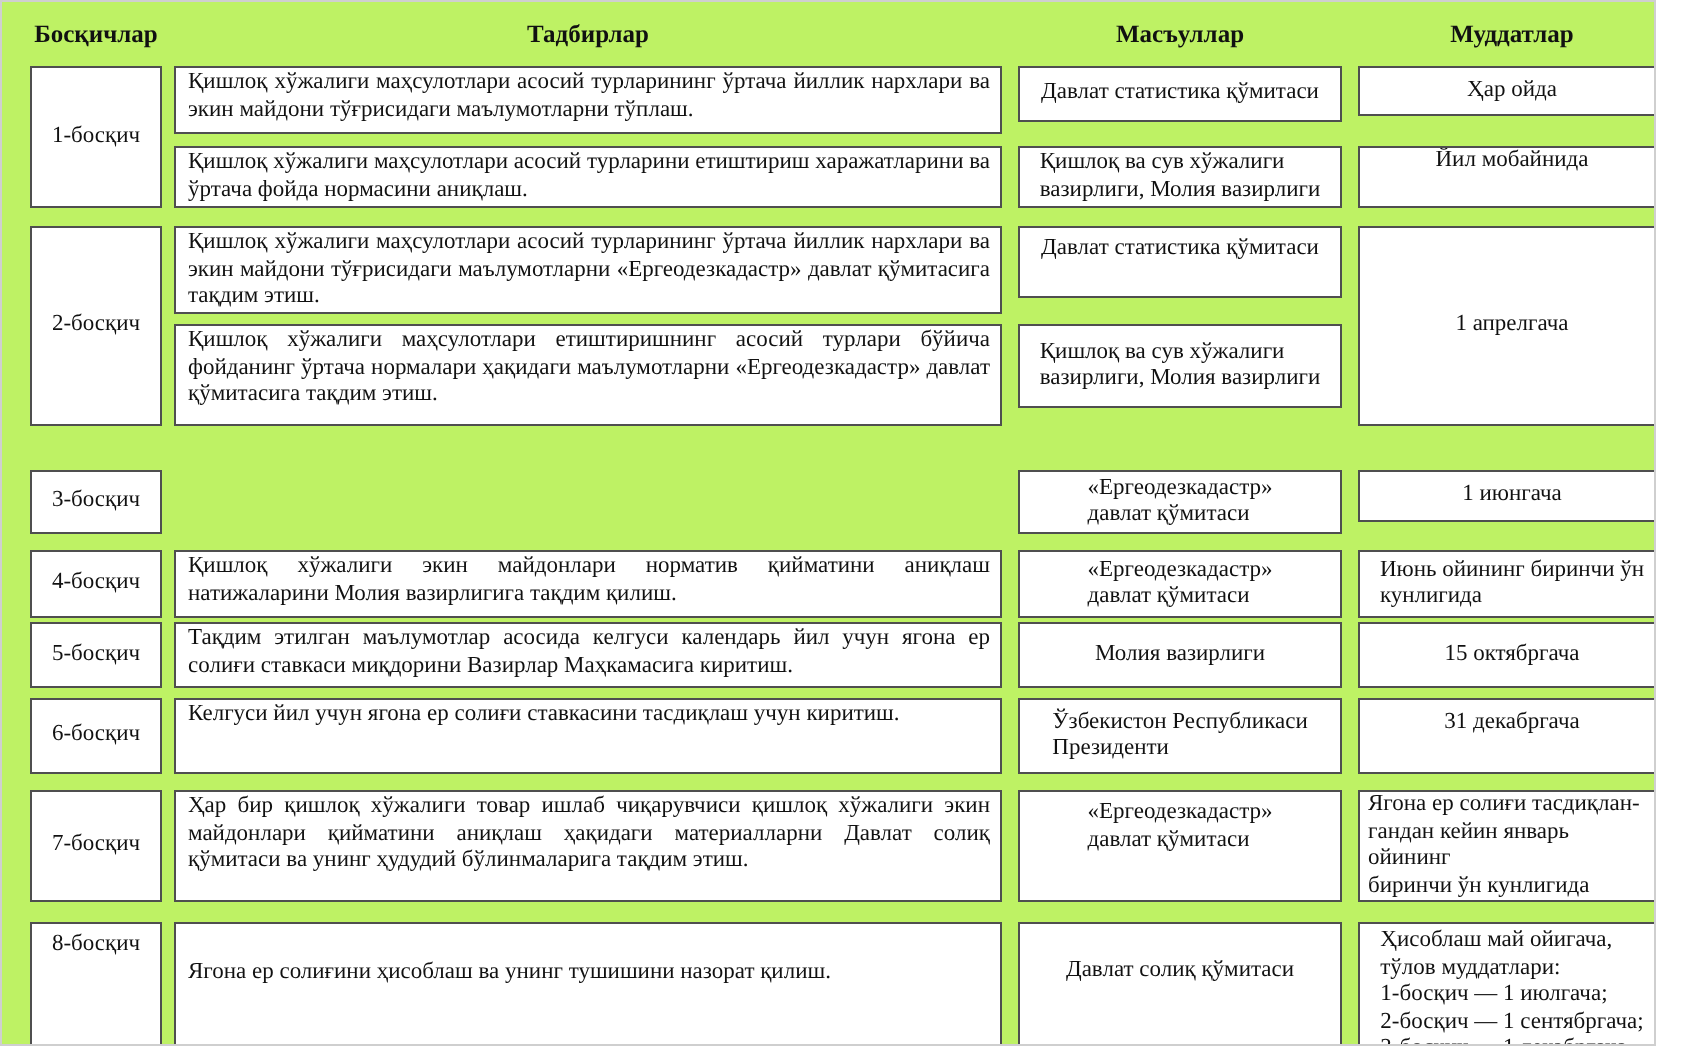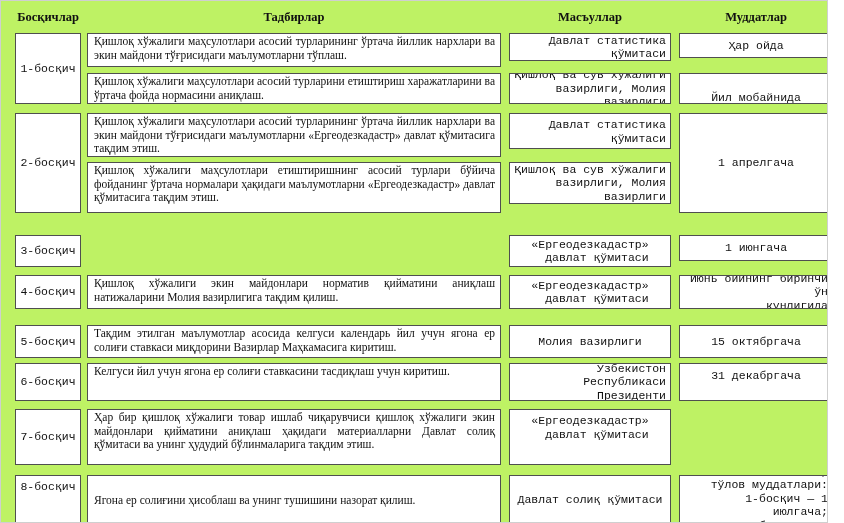--- a/index.html
+++ b/index.html
@@ -23,43 +23,42 @@
   .c1{grid-column:1}.c3{grid-column:3}.c5{grid-column:5}.c7{grid-column:7}
   .r1{grid-row:1}.r2{grid-row:2}.rspan{grid-row:1/3}
 
   .hdr{height:30px;align-items:center;margin-top:2px;}
   .hdr-cell{font-weight:bold;font-size:12.5px;text-align:center;}
 
   .g1{grid-template-rows:34px 31px;row-gap:6px;}
   .g2{grid-template-rows:44px 51px;row-gap:5px;margin-top:9px;}
   .gr3{grid-template-rows:32px;margin-top:22px;}
   .gr4{grid-template-rows:34px;margin-top:8px;}
-  .gr5{grid-template-rows:33px;margin-top:16px;}
+  .gr5{grid-template-rows:33px;margin-top:2px;}
   .gr6{grid-template-rows:38px;margin-top:5px;}
   .gr7{grid-template-rows:56px;margin-top:8px;}
   .gr8{grid-template-rows:74px;margin-top:10px;}
 
   .box{
     border:1px solid #4f4f4f;
     background:#fff;
     box-sizing:border-box;
     overflow:hidden;
     white-space:pre-line;
   }
   .task{
     text-align:justify;
     padding:1px 5px 2px 6px;
   }
   .stage,.resp,.dl{
     display:flex;align-items:center;justify-content:center;
-    text-align:right;
+    text-align:left;
     padding:1px 4px;
-    font-family:Liberation Mono, monospace;
   }
-  .top{align-items:flex-start;padding-top:17px;}
+  .top{align-items:flex-start;padding-top:0;}
   .g1-respA{height:28px;align-self:start;}
   .g1-dlA{height:25px;align-self:start;}
   .g2-respA{height:36px;align-self:start;align-items:flex-start;padding-top:4px;}
   .g2-respB{height:42px;align-self:start;}
   .r3-dl{height:26px;align-self:start;}
   .r6-dl{align-items:flex-start;padding-top:5px;}
   .r7-resp{align-items:flex-start;padding-top:4px;}
   .r8-stage{align-items:flex-start;padding-top:4px;}
   .r8-task{display:flex;align-items:flex-start;padding-top:18px;text-align:left;}
   .r8-resp{align-items:flex-start;padding-top:17px;}
@@ -126,20 +125,23 @@
     <div class="box resp c5 r1">Ўзбекистон Республикаси
 Президенти</div>
     <div class="box dl c7 r1 r6-dl">31 декабргача</div>
   </div>
 
   <div class="row-grid gr7">
     <div class="box stage c1 r1">7-босқич</div>
     <div class="box task c3 r1">Ҳар бир қишлоқ хўжалиги товар ишлаб чиқарувчиси қишлоқ хўжалиги экин майдонлари қийматини аниқлаш ҳақидаги материалларни Давлат солиқ қўмитаси ва унинг ҳудудий бўлинмаларига тақдим этиш.</div>
     <div class="box resp c5 r1 r7-resp">«Ергеодезкадастр»
 давлат қўмитаси</div>
+    <div class="box dl c7 r1">Ягона ер солиғи тасдиқлан-
+гандан кейин январь ойининг
+биринчи ўн кунлигида</div>
   </div>
 
   <div class="row-grid gr8">
     <div class="box stage c1 r1 r8-stage">8-босқич</div>
     <div class="box task c3 r1 r8-task">Ягона ер солиғини ҳисоблаш ва унинг тушишини назорат қилиш.</div>
     <div class="box resp c5 r1 r8-resp">Давлат солиқ қўмитаси</div>
     <div class="box dl c7 r1">Ҳисоблаш май ойигача,
 тўлов муддатлари:
 1-босқич — 1 июлгача;
 2-босқич — 1 сентябргача;

